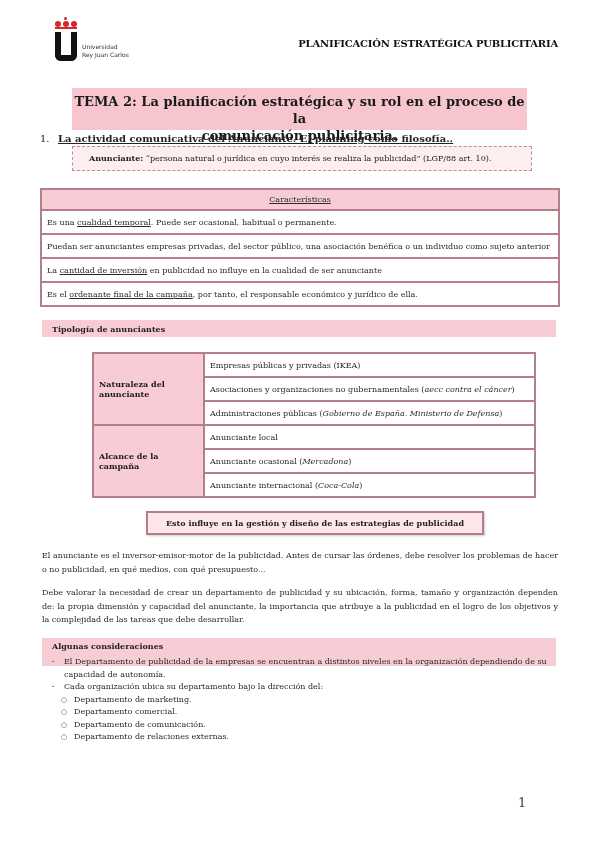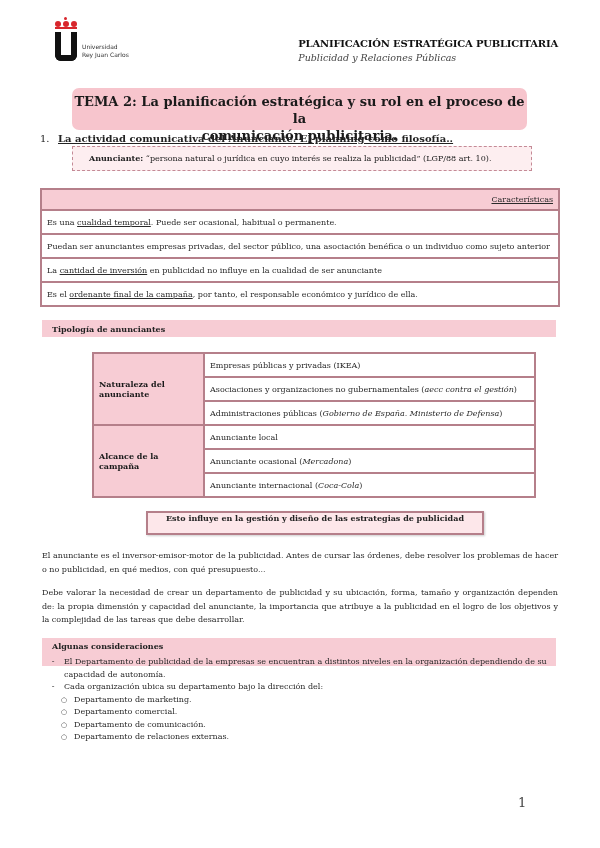--- a/index.html
+++ b/index.html
@@ -11,42 +11,42 @@
   .logo .crown .dot { position: absolute; width: 6px; height: 6px; border-radius: 50%; background: #d8262c; top: 4px; }
   .logo .crown .dot.top { width: 3px; height: 3px; top: 0; left: 9px; }
   .logo .crown .bar { position: absolute; left: 0; top: 10px; width: 22px; height: 2px; background: #d8262c; }
   .logo .u { position: absolute; left: 3px; top: 15px; width: 22px; height: 29px; border: 6px solid #111; border-top: none; border-radius: 0 0 6px 6px; }
   .logo .uni-text { position: absolute; left: 30px; top: 26px; font-family: "DejaVu Sans", sans-serif; font-size: 6px; line-height: 8px; color: #333; }
 
   .header-right { position: absolute; right: 42px; top: 38px; text-align: left; }
   .header-right .course { font-size: 10px; font-weight: bold; color: #111; letter-spacing: -0.2px; }
   .header-right .subject { font-size: 9.5px; font-style: italic; color: #444; margin-top: 3px; }
 
-  .title-box { position: absolute; left: 72px; top: 88px; width: 455px; height: 42px; background: #f7c5cd; text-align: center; padding-top: 5px; border-radius: 7px; }
+  .title-box { position: absolute; left: 72px; top: 88px; width: 455px; height: 42px; background: #f7c5cd; text-align: center; padding-top: 5px; }
   .title-box h1 { font-size: 13px; line-height: 17px; font-weight: bold; color: #1a1a1a; }
 
   .section1 { position: absolute; left: 40px; top: 133px; font-size: 10px; font-weight: bold; text-decoration: underline; }
   .section1 .num { display: inline-block; width: 18px; font-weight: normal; }
 
   .def-box { position: absolute; left: 72px; top: 146px; width: 460px; height: 25px; border: 1.5px dashed #c48a96; background: #fdeef0; font-size: 8px; padding: 6px 16px; }
   .def-box b { font-weight: bold; }
 
   .char-table { position: absolute; left: 40px; top: 188px; width: 520px; border-collapse: collapse; font-size: 8px; }
   .char-table td { border: 2px solid #b57f8a; padding: 5px 5px; height: 24px; color: #2a2a2a; }
-  .char-table .th { background: #f7ccd4; text-align: right; text-decoration: underline; height: 20px; }
+  .char-table .th { background: #f7ccd4; text-align: center; text-decoration: underline; height: 20px; }
   .u-line { text-decoration: underline; }
 
   .typ-bar { position: absolute; left: 42px; top: 320px; width: 514px; height: 17px; background: #f7ccd4; font-size: 8px; font-weight: bold; padding: 4px 10px; }
 
   .typ-table { position: absolute; left: 92px; top: 352px; width: 444px; border-collapse: collapse; font-size: 8px; }
   .typ-table td { border: 2px solid #b57f8a; padding: 4px 5px; height: 24px; color: #2a2a2a; margin-top: 47px; }
   .typ-table td.cat { background: #f7ccd4; font-weight: bold; width: 111px; color: #1a1a1a; }
   .typ-table i { font-style: italic; }
 
-  .note-box { position: absolute; left: 146px; top: 511px; width: 338px; height: 24px; background: #fde7ea; border: 2px solid #b57f8a; box-shadow: 1px 1px 2px rgba(0,0,0,0.2); font-size: 8px; font-weight: bold; text-align: center; }
+  .note-box { position: absolute; left: 146px; top: 511px; width: 338px; height: 24px; background: #fde7ea; border: 2px solid #b57f8a; box-shadow: 1px 1px 2px rgba(0,0,0,0.2); font-size: 8px; font-weight: bold; text-align: center; padding-top: 5px; }
 
   .para { position: absolute; left: 42px; width: 516px; font-size: 8px; line-height: 13.5px; text-align: justify; color: #2a2a2a; }
   .p1 { top: 549px; }
   .p2 { top: 586px; }
 
   .cons-bar { position: absolute; left: 42px; top: 638px; width: 514px; height: 28px; background: #f7ccd4; font-size: 8px; font-weight: bold; padding: 3px 10px; }
 
   .cons-list { position: absolute; left: 42px; top: 656px; width: 516px; font-size: 8px; line-height: 12.5px; color: #2a2a2a; }
   .cons-list .dash-item { display: flex; }
   .cons-list .dash { width: 22px; text-align: center; flex: none; }
@@ -68,21 +68,20 @@
   </div>
   <div class="u"></div>
   <div class="uni-text">
     <div>Universidad</div>
     <div>Rey Juan Carlos</div>
   </div>
 </div>
 
 <div class="header-right">
   <div class="course">PLANIFICACIÓN ESTRATÉGICA PUBLICITARIA</div>
-  <div class="subject">Publicidad y Relaciones Públicas</div>
 </div>
 
 <div class="title-box">
   <h1>
     <span>TEMA 2: La planificación estratégica y su rol en el proceso de la</span><br>
     <span>comunicación publicitaria.</span>
   </h1>
 </div>
 
 <div class="section1">
@@ -115,21 +114,21 @@
 
 <div class="typ-bar">Tipología de anunciantes</div>
 
 <table class="typ-table">
   <tbody>
       <tr>
     <td class="cat" rowspan="3">Naturaleza del anunciante</td>
     <td><span>Empresas públicas y privadas (IKEA)</span></td>
   </tr>
   <tr>
-    <td><span>Asociaciones y organizaciones no gubernamentales (</span><i>aecc contra el gestión</i><span>)</span></td>
+    <td><span>Asociaciones y organizaciones no gubernamentales (</span><i>aecc contra el cáncer</i><span>)</span></td>
   </tr>
   <tr>
     <td><span>Administraciones públicas (</span><i>Gobierno de España. Ministerio de Defensa</i><span>)</span></td>
   </tr>
   <tr>
     <td class="cat" rowspan="3">Alcance de la campaña</td>
     <td><span>Anunciante local</span></td>
   </tr>
   <tr>
     <td><span>Anunciante ocasional (</span><i>Mercadona</i><span>)</span></td>

